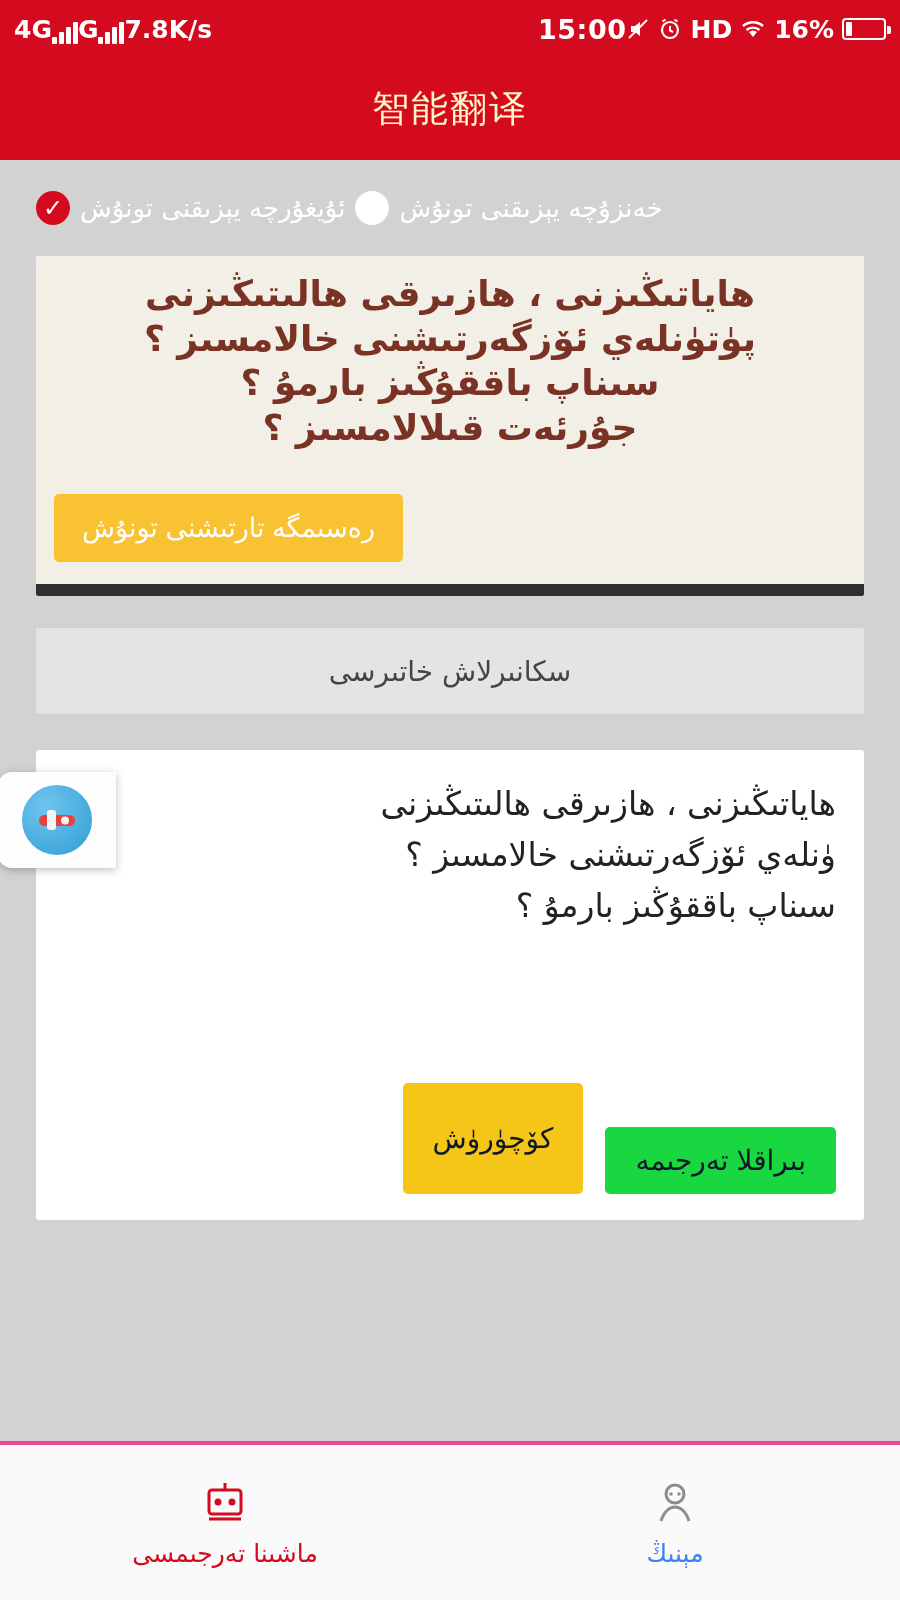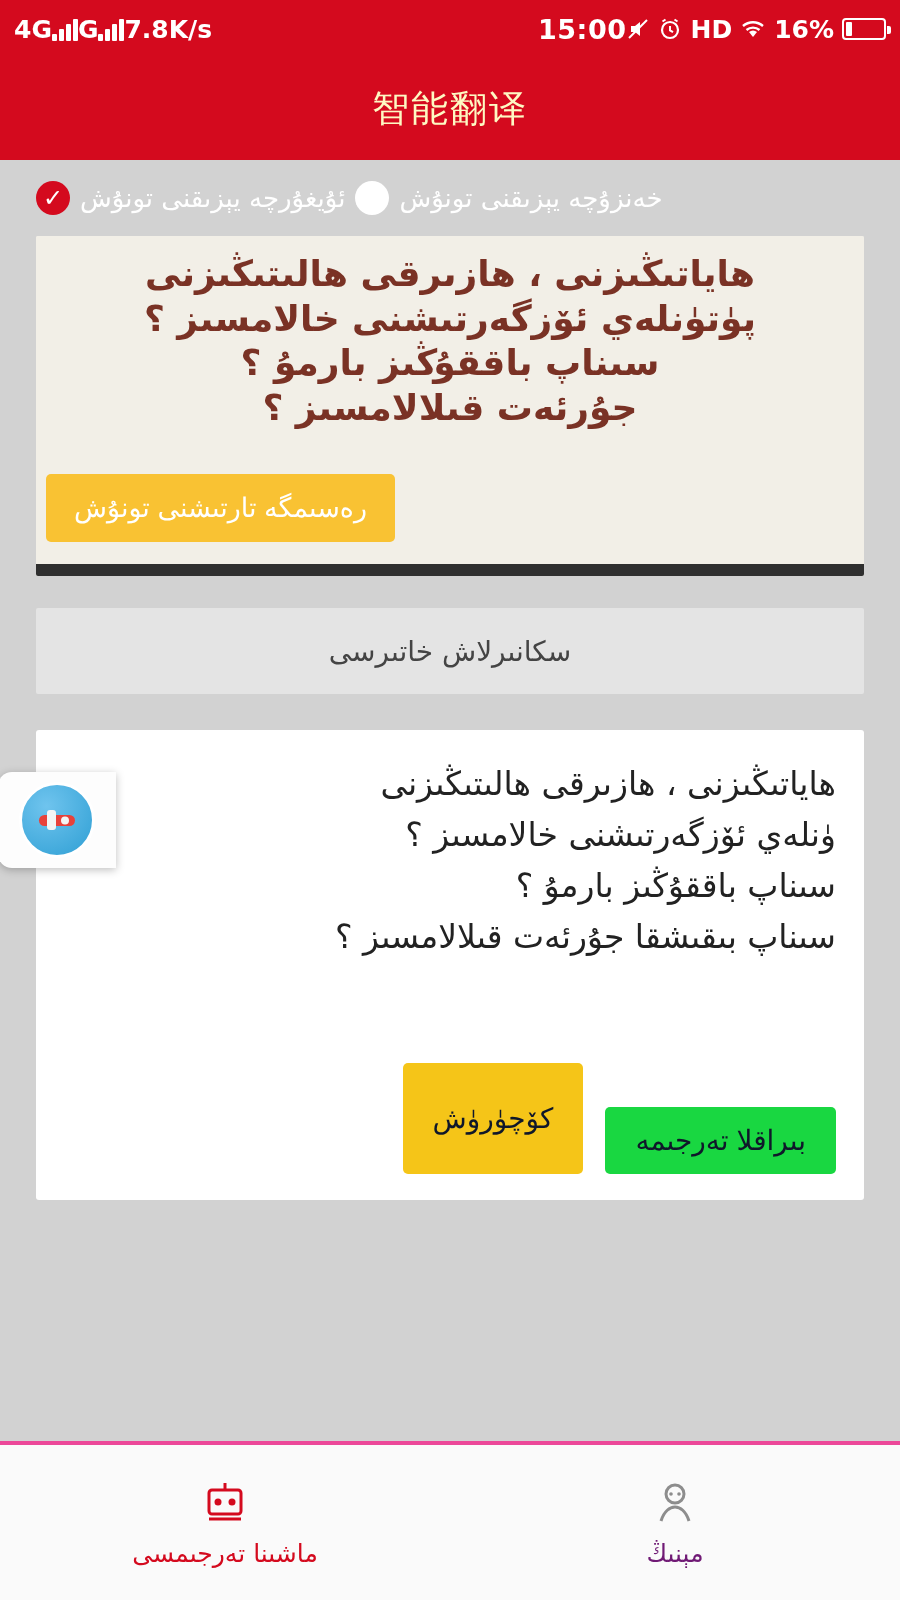--- a/index.html
+++ b/index.html
@@ -21,21 +21,21 @@
     height: 58px;
     background: #d40a1e;
     color: #ffffff;
     display: flex; align-items: center;
     padding: 0 14px;
     flex-direction: row;
     direction: ltr;
     font-size: 25px;
     font-weight: bold;
   }
-  .sb-left { display: flex; align-items: center; }
+  .sb-left { display: flex; align-items: flex-end; }
   .sb-center { flex: 1; text-align: right; font-size: 27px; letter-spacing: .5px;}
   .sb-right { display: flex; align-items: center; gap: 8px; }
   .bars { display: inline-flex; align-items: flex-end; gap: 2px; height: 24px; }
   .bars i { display: block; width: 5px; background: #fff; border-radius: 1px; }
   .bars i:nth-child(1){height:7px}
   .bars i:nth-child(2){height:12px}
   .bars i:nth-child(3){height:17px}
   .bars i:nth-child(4){height:22px}
   .sb-text { font-size: 25px; font-weight: bold; }
   .mute-ico { position: relative; width: 24px; height: 24px; }
@@ -87,21 +87,21 @@
   
   .content {
     flex: 1;
     background: #d2d2d2;
     padding: 0 36px;
     overflow: hidden;
     position: relative;
   }
 
   .radio-row {
-    height: 76px;
+    height: 96px;
     display: flex;
     flex-direction: row-reverse;
     align-items: center;
     justify-content: flex-start;
     gap: 10px;
     color: #ffffff;
     font-size: 26px;
     padding-right: 4px;
   }
   .radio-opt { display: flex; flex-direction: row-reverse; align-items: center; gap: 10px; }
@@ -144,21 +144,21 @@
     content:"";
     position:absolute; left:0; right:0; bottom:0; height:12px;
     background: #2f2f2f;
   }
   .img-glare {
     position:absolute; right:0; top:0; width: 190px; height: 96px;
     background: #dfe3e0; opacity: .85;
   }
   .crop-btn {
     position: absolute;
-    left: 10px; bottom: 34px;
+    left: 18px; bottom: 34px;
     background: #f9c233;
     color: #fff;
     font-size: 27px;
     padding: 18px 28px;
     border-radius: 5px;
     border: none;
     white-space: nowrap;
   }
 
   .note-bar {
@@ -228,21 +228,21 @@
   .bottomnav {
     height: 159px;
     background: #fafafa;
     border-top: 4px solid #ec4899;
     display: flex; flex-direction: row-reverse;
   }
   .nav-item {
     flex: 1;
     display: flex; flex-direction: column; align-items: center; justify-content: center;
     gap: 10px;
-    color: #701a75;
+    color: #3b82f6;
     font-size: 25px;
   }
   .nav-item.active { color: #d40a1e; }
   .nav-ico { height: 52px; display:flex; align-items:center; justify-content:center; }
 </style>
 </head>
 <body>
 
 <div id="app">
 
@@ -325,21 +325,20 @@
 
     <div class="note-bar">
       <span>سكانىرلاش خاتىرسى</span>
     </div>
 
     <div class="result-card">
       <div class="result-text">
         <div>هاياتىڭىزنى ، هازىرقى هالىتىڭىزنى</div>
         <div>ۈنلەي ئۆزگەرتىشنى خالامسىز ؟</div>
         <div>سىناپ باققۇڭىز بارمۇ ؟</div>
-        <div>سىناپ بىقىشقا جۇرئەت قىلالامسىز ؟</div>
       </div>
       <div class="result-actions">
         <button class="btn btn-yellow">كۆچۈرۈش</button>
         <button class="btn btn-green">بىراقلا تەرجىمە</button>
       </div>
     </div>
 
     <div class="float-bubble">
       <span class="bubble-circle">
         <svg width="44" height="30" viewBox="0 0 44 30">

